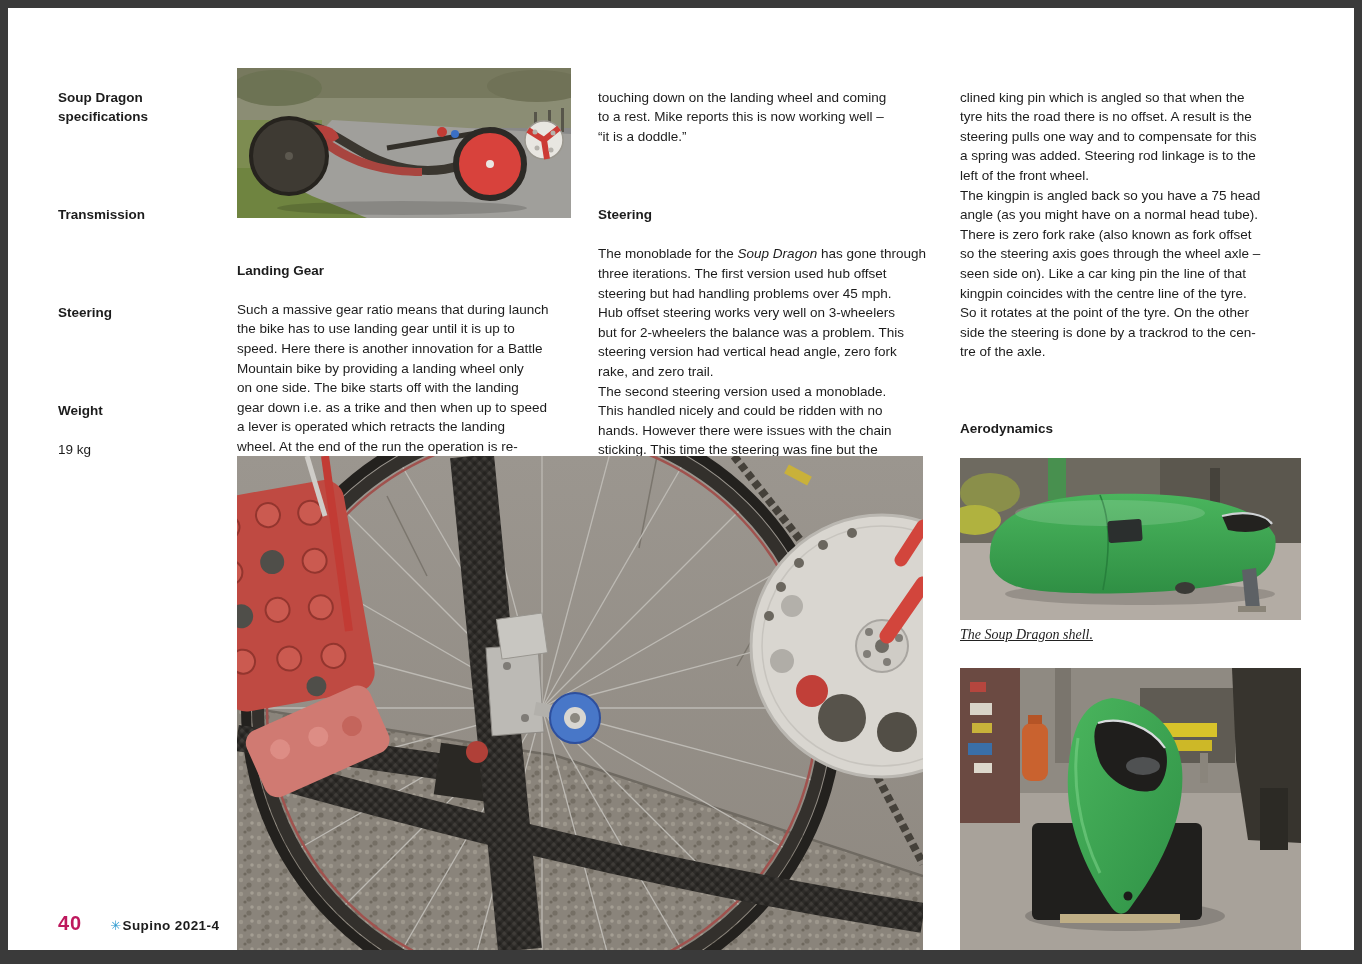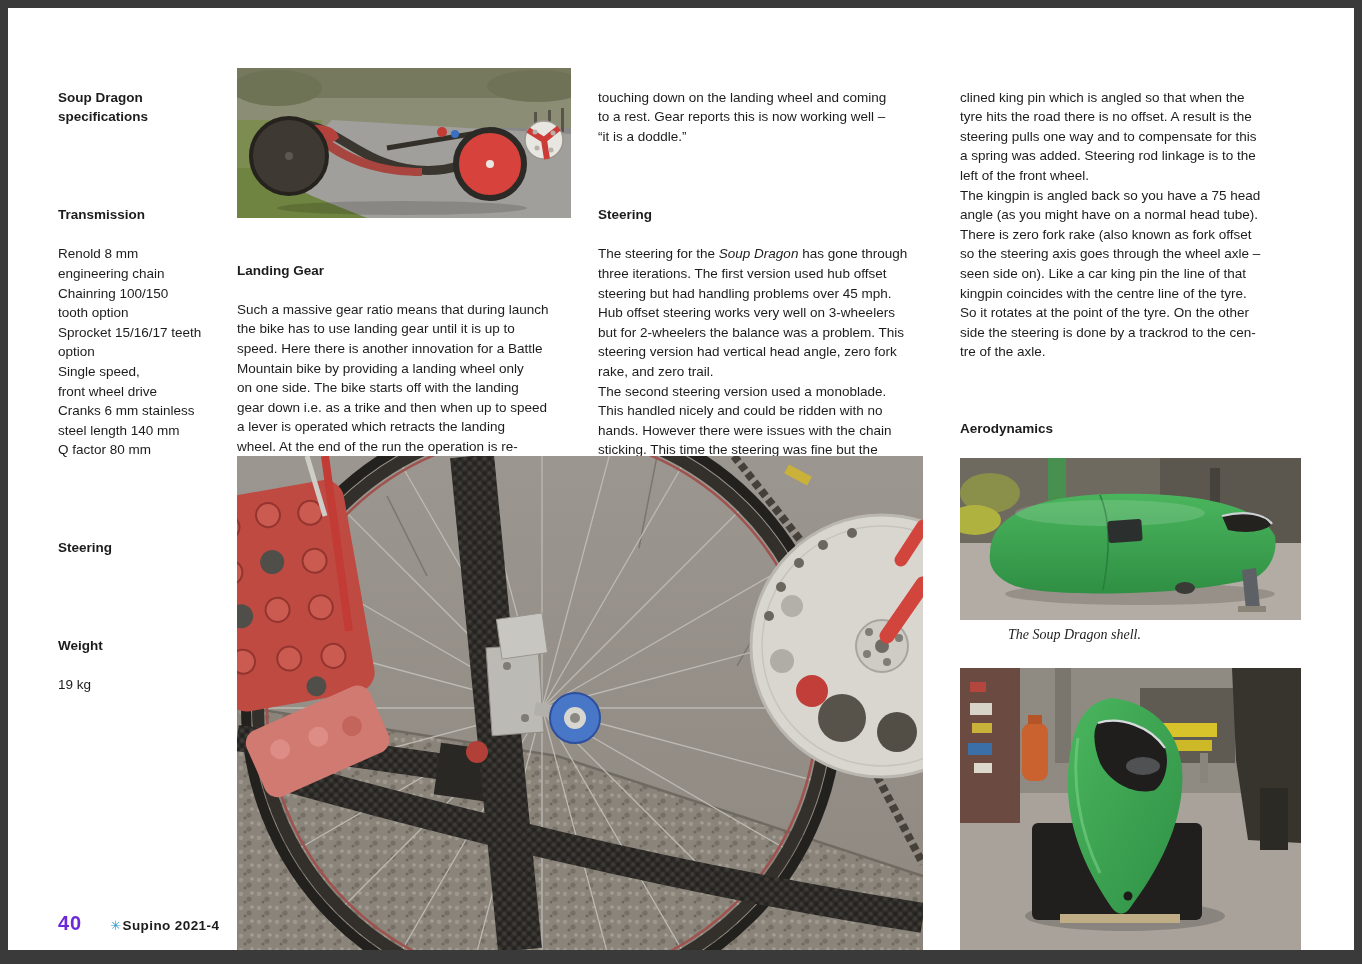--- a/index.html
+++ b/index.html
@@ -13,52 +13,41 @@
   .txt{
     position:absolute;font-size:13.5px;line-height:19.6px;color:#1c1c1c;
     white-space:pre-line;letter-spacing:0;
   }
   .hd{font-weight:700;}
   .blockgap{height:19.6px;}
   .section{margin-bottom:19.6px;}
   .photo{position:absolute;overflow:hidden;background:#888;}
   .photo svg{display:block;}
   .caption{
-    position:absolute;left:1000px;top:618px;width:340px;
-    font:italic 14px/18px "Liberation Serif",serif;color:#222222;
+    position:absolute;left:952px;top:618px;width:340px;
+    font:italic 14px/18px "Liberation Serif",serif;color:#222222;text-decoration:underline;
   }
   .footer{position:absolute;left:50px;top:904px;display:flex;align-items:baseline;gap:28px;}
-  .pnum{font-weight:700;font-size:20px;letter-spacing:1px;color:#6d28d9;}
+  .pnum{font-weight:700;font-size:20px;letter-spacing:1px;color:#be185d;}
   .logo{font-weight:700;font-size:13.5px;color:#1c1c1c;letter-spacing:0.4px;}
   .logo .star{color:#2f9ad0;font-weight:400;margin-right:1px;font-size:13px;}
   .logo .issue-bold{font-weight:800;}
   i.sd{font-style:italic;}
 </style>
 </head>
 <body>
 
 <div class="page">
 
   <div class="txt" style="left:50px;top:60px;width:182px;">
     <div class="hd">Soup Dragon
 specifications</div>
     <div class="blockgap"></div>
     <div class="section">
       <div class="hd">Transmission</div>
-      <div>Renold 8 mm
-engineering chain
-Chainring 100/150
-tooth option
-Sprocket 15/16/17 teeth
-option
-Single speed,
-front wheel drive
-Cranks 6 mm stainless
-steel length 140 mm
-Q factor 80 mm</div>
     </div>
     <div class="section">
       <div class="hd">Steering</div>
     </div>
     <div class="section">
       <div class="hd">Weight</div>
       <div>19 kg</div>
     </div>
     
     
@@ -104,25 +93,25 @@
 Mountain bike by providing a landing wheel only
 on one side. The bike starts off with the landing
 gear down i.e. as a trike and then when up to speed
 a lever is operated which retracts the landing
 wheel. At the end of the run the operation is re-
 versed and the bike leans over to one side before</div>
   </div>
 
   <div class="txt" style="left:590px;top:60px;width:350px;">
     <div>touching down on the landing wheel and coming
-to a rest. Gear reports this is now working well –
+to a rest. Mike reports this is now working well –
 “it is a doddle.”</div>
     <div class="blockgap"></div>
     <div class="hd">Steering</div>
-    <div><span>The steering for the </span><i class="sd">Soup Dragon</i><span> has gone through
+    <div><span>The monoblade for the </span><i class="sd">Soup Dragon</i><span> has gone through
 three iterations. The first version used hub offset
 steering but had handling problems over 45 mph.
 Hub offset steering works very well on 3-wheelers
 but for 2-wheelers the balance was a problem. This
 steering version had vertical head angle, zero fork
 rake, and zero trail.
 The second steering version used a monoblade.
 This handled nicely and could be ridden with no
 hands. However there were issues with the chain
 sticking. This time the steering was fine but the

